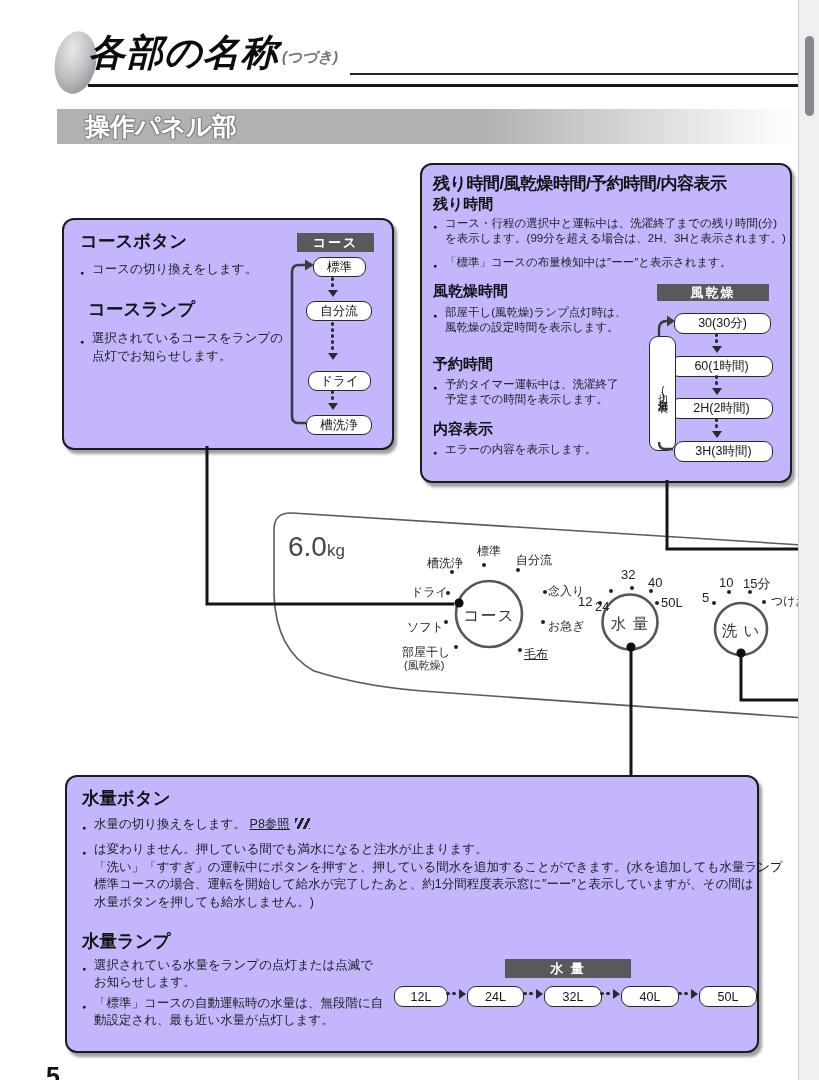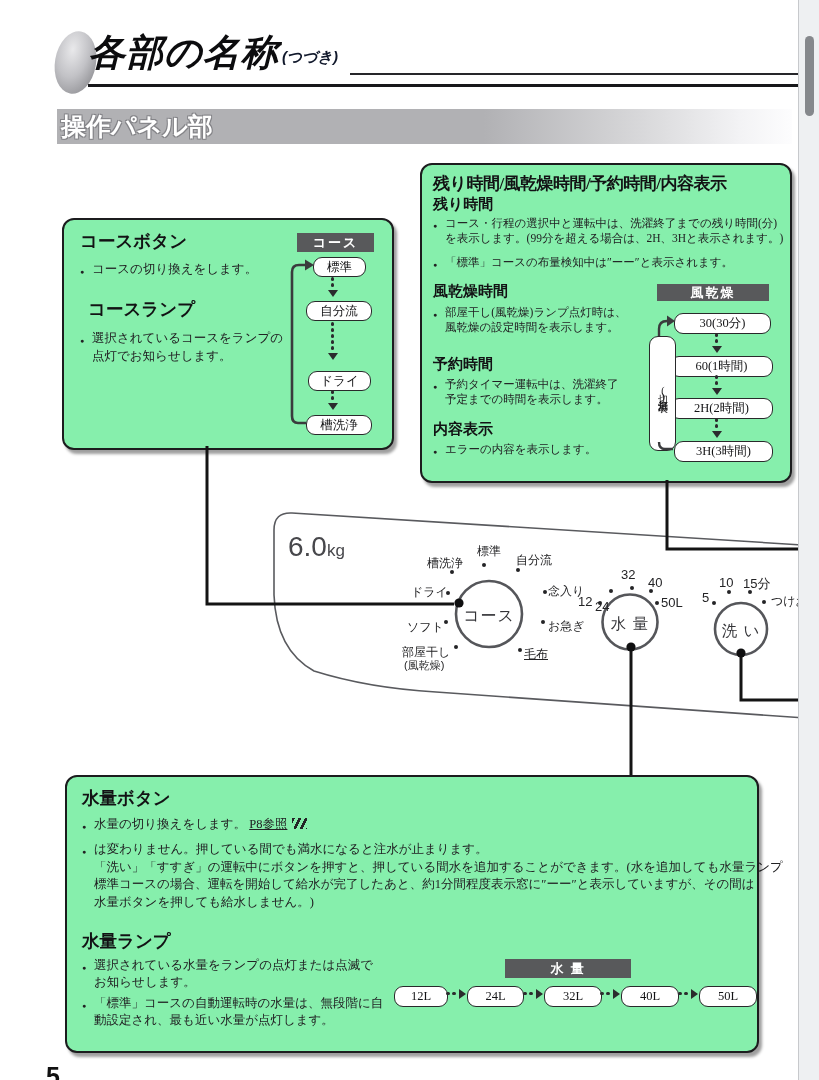--- a/index.html
+++ b/index.html
@@ -6,30 +6,30 @@
   body{width:819px;height:1080px;position:relative;background:#ffffff;
        font-family:"Liberation Sans","DejaVu Sans",sans-serif;color:#1d1d1f;overflow:hidden;}
   .abs{position:absolute;}
   .page{position:absolute;left:0;top:0;width:798px;height:1080px;background:#fff;overflow:hidden;}
   
   .hd-ellipse{left:55px;top:31px;width:41px;height:63px;border-radius:50%;
       background:radial-gradient(ellipse at 38% 30%,#e9e9eb 0%,#c2c2c6 45%,#97979b 80%,#8b8b8f 100%);
       transform:rotate(10deg);}
   .title-row{left:88px;top:34px;display:flex;align-items:flex-end;}
   .main-title{font-size:37px;line-height:1;font-weight:bold;font-style:italic;color:#0c0c0e;letter-spacing:1px;}
-  .title-suffix{font-size:15px;font-weight:bold;font-style:italic;color:#0f172a;padding:0 0 4px 3px;}
+  .title-suffix{font-size:15px;font-weight:bold;font-style:italic;color:#737373;padding:0 0 4px 3px;}
   .rule-main{left:88px;top:84px;width:710px;height:3.2px;background:#17171a;}
   .rule-upper{left:350px;top:73px;width:448px;height:2.4px;background:#26262a;}
   .section-bar{left:57px;top:109px;width:735px;height:35px;
       background:linear-gradient(90deg,#b1b1b4 0%,#b1b1b4 58%,#d9d9db 80%,#f3f3f5 93%,#fdfdfe 100%);}
-  .section-bar span{display:block;padding-left:4px;line-height:35px;font-size:25px;font-weight:bold;color:#ffffff;
+  .section-bar span{display:block;padding-left:28px;line-height:35px;font-size:25px;font-weight:bold;color:#ffffff;
       text-shadow:1px 1px 0 #848488,-1px -1px 0 #848488,1px -1px 0 #848488,-1px 1px 0 #848488;}
   
-  .callout{position:absolute;background:#86efac;border:2.6px solid #1c1c1e;border-radius:12px;
-      box-shadow:3px 4px 3px rgba(0,0,0,0.38);font-family:Liberation Serif, serif;}
+  .callout{position:absolute;background:#c4b5fd;border:2.6px solid #1c1c1e;border-radius:12px;
+      box-shadow:3px 4px 3px rgba(0,0,0,0.38);}
   .h1box{position:absolute;font-size:17.5px;font-weight:bold;color:#121214;white-space:nowrap;}
   .h2box{position:absolute;font-size:15px;font-weight:bold;color:#121214;white-space:nowrap;}
   .txt{position:absolute;font-size:11.5px;line-height:15px;color:#212123;white-space:nowrap;}
   .txt13{position:absolute;font-size:12.5px;line-height:17.5px;color:#212123;white-space:nowrap;}
   .txt s2,.txt span,.txt13 span{display:block;}
   .bul{padding-left:12px;}
   .bul::before{content:"●";position:absolute;left:0;top:3px;font-size:7px;color:#212123;}
   .darklabel{position:absolute;background:#58595b;color:#fff;font-weight:bold;font-size:13px;
       display:flex;align-items:center;justify-content:center;letter-spacing:2px;}
   .pill{position:absolute;background:#fff;border:1.7px solid #29292b;border-radius:9px;

